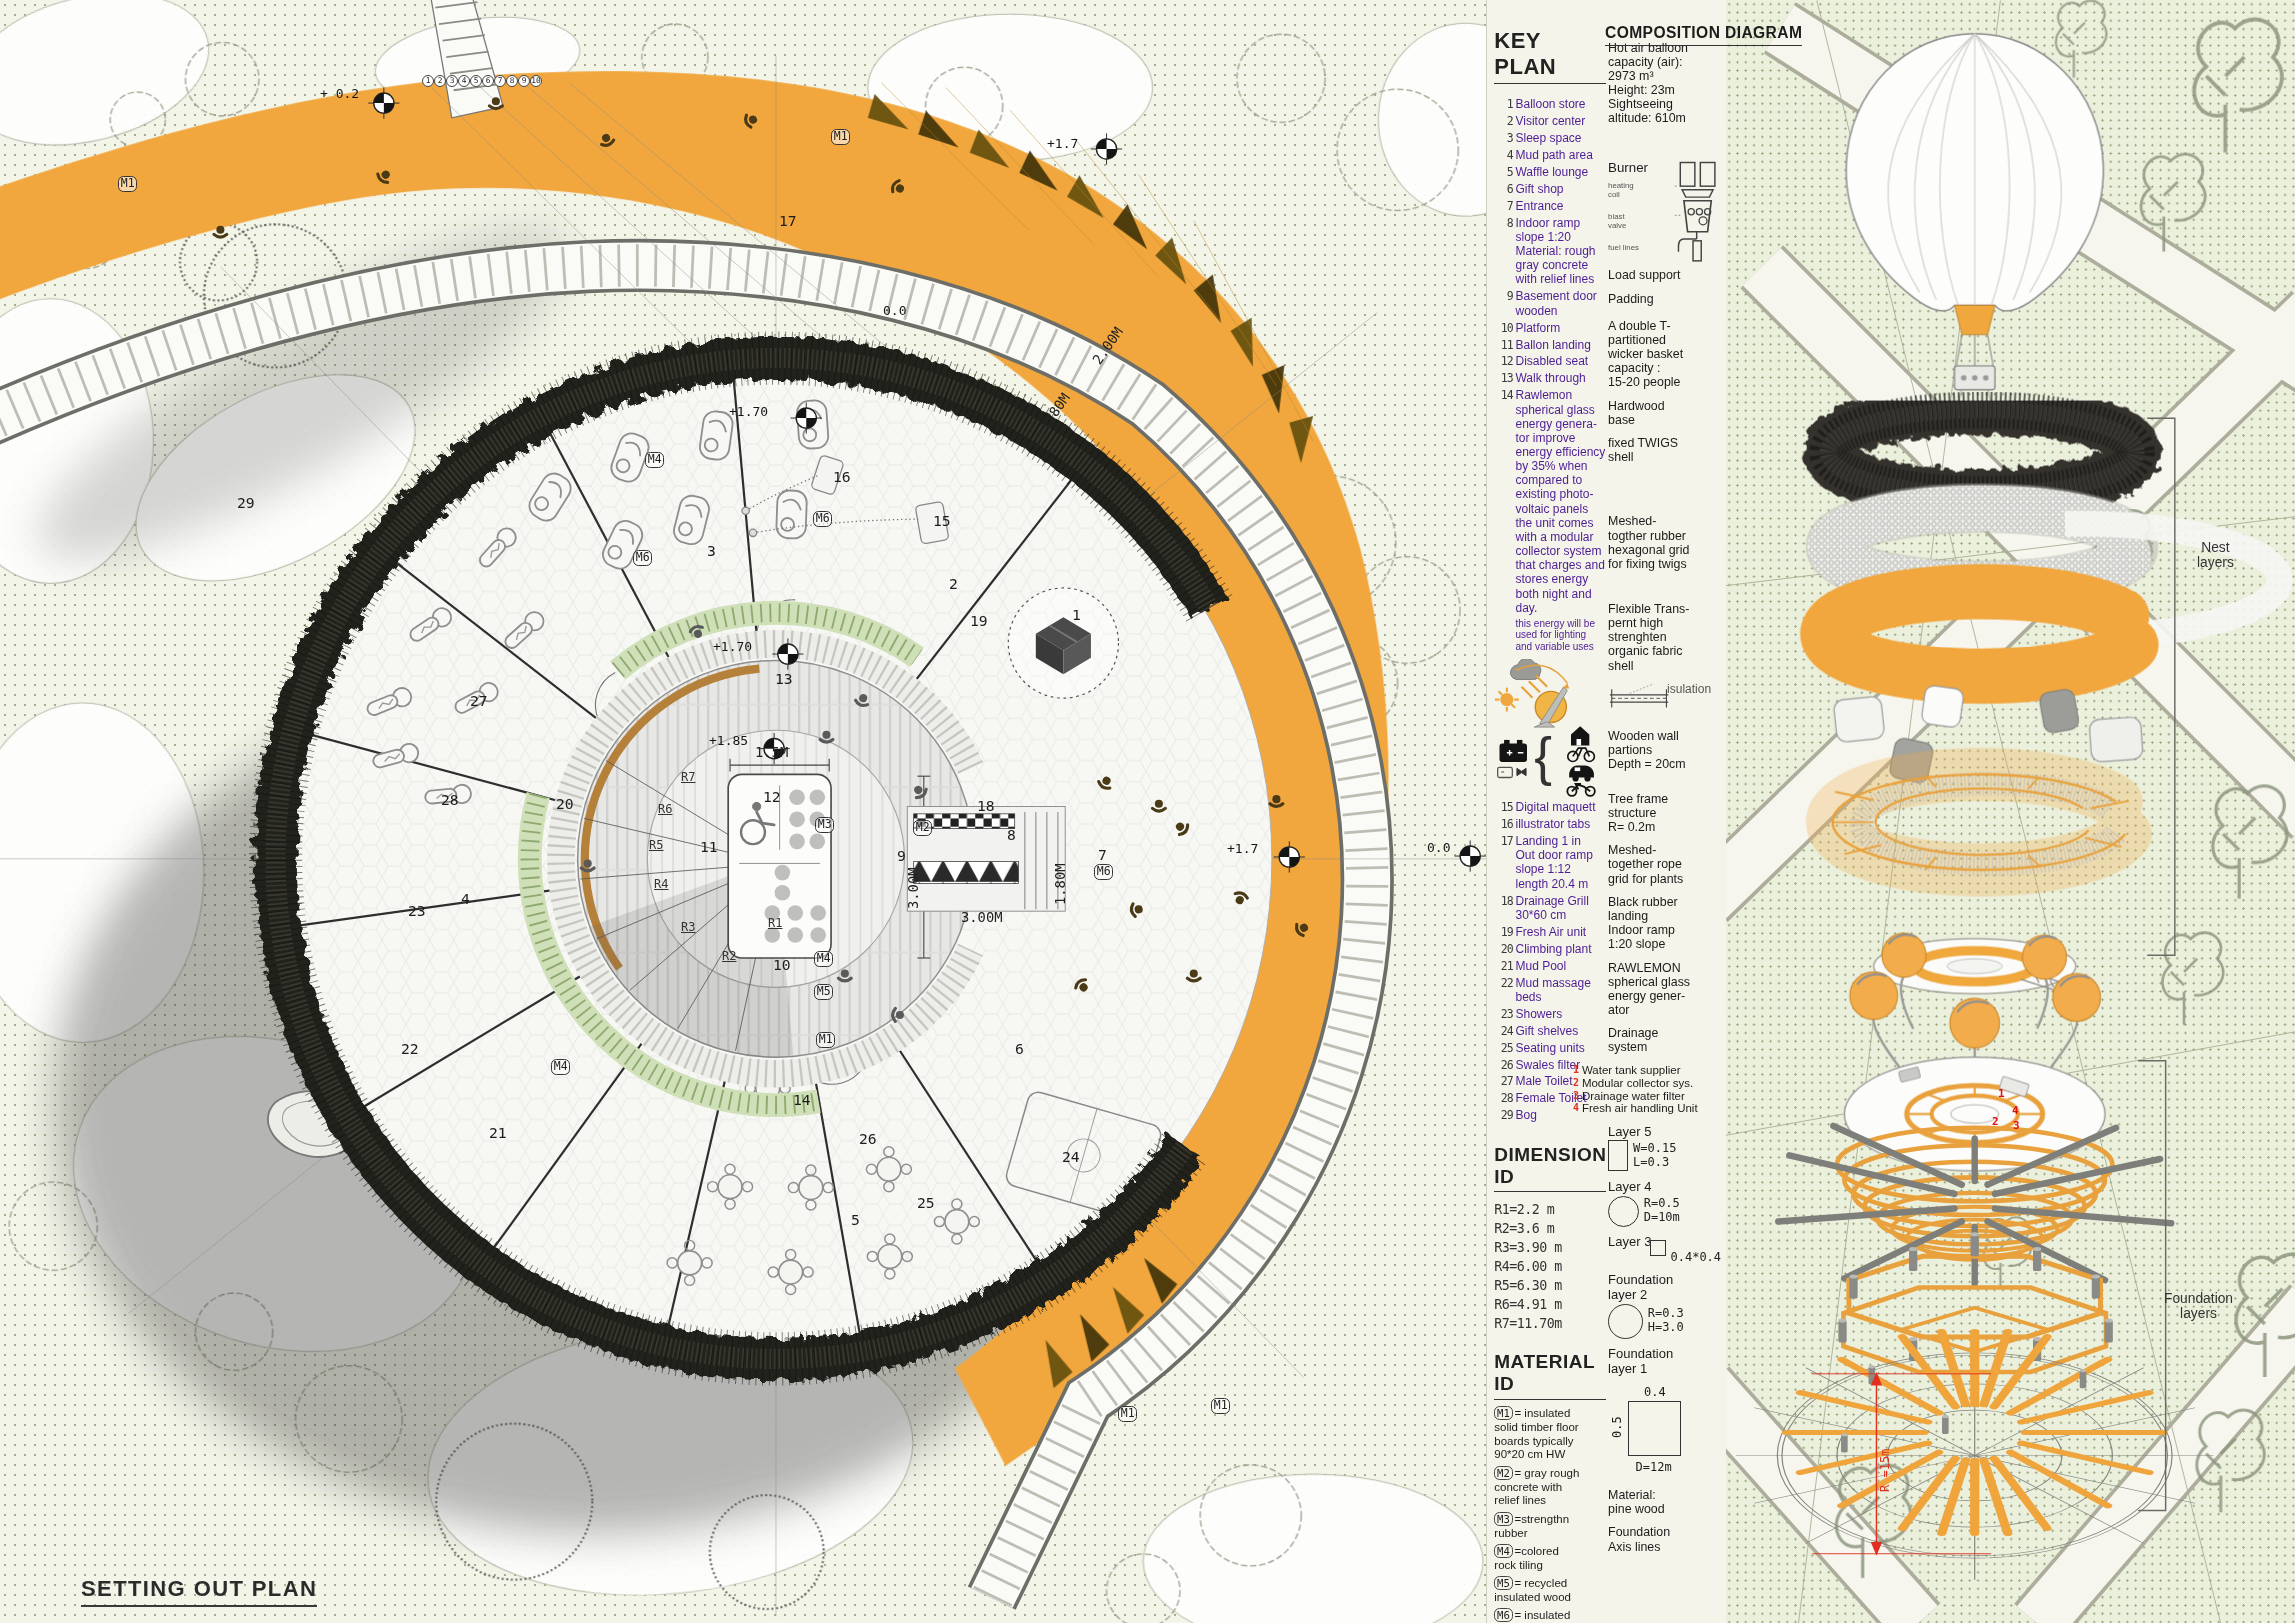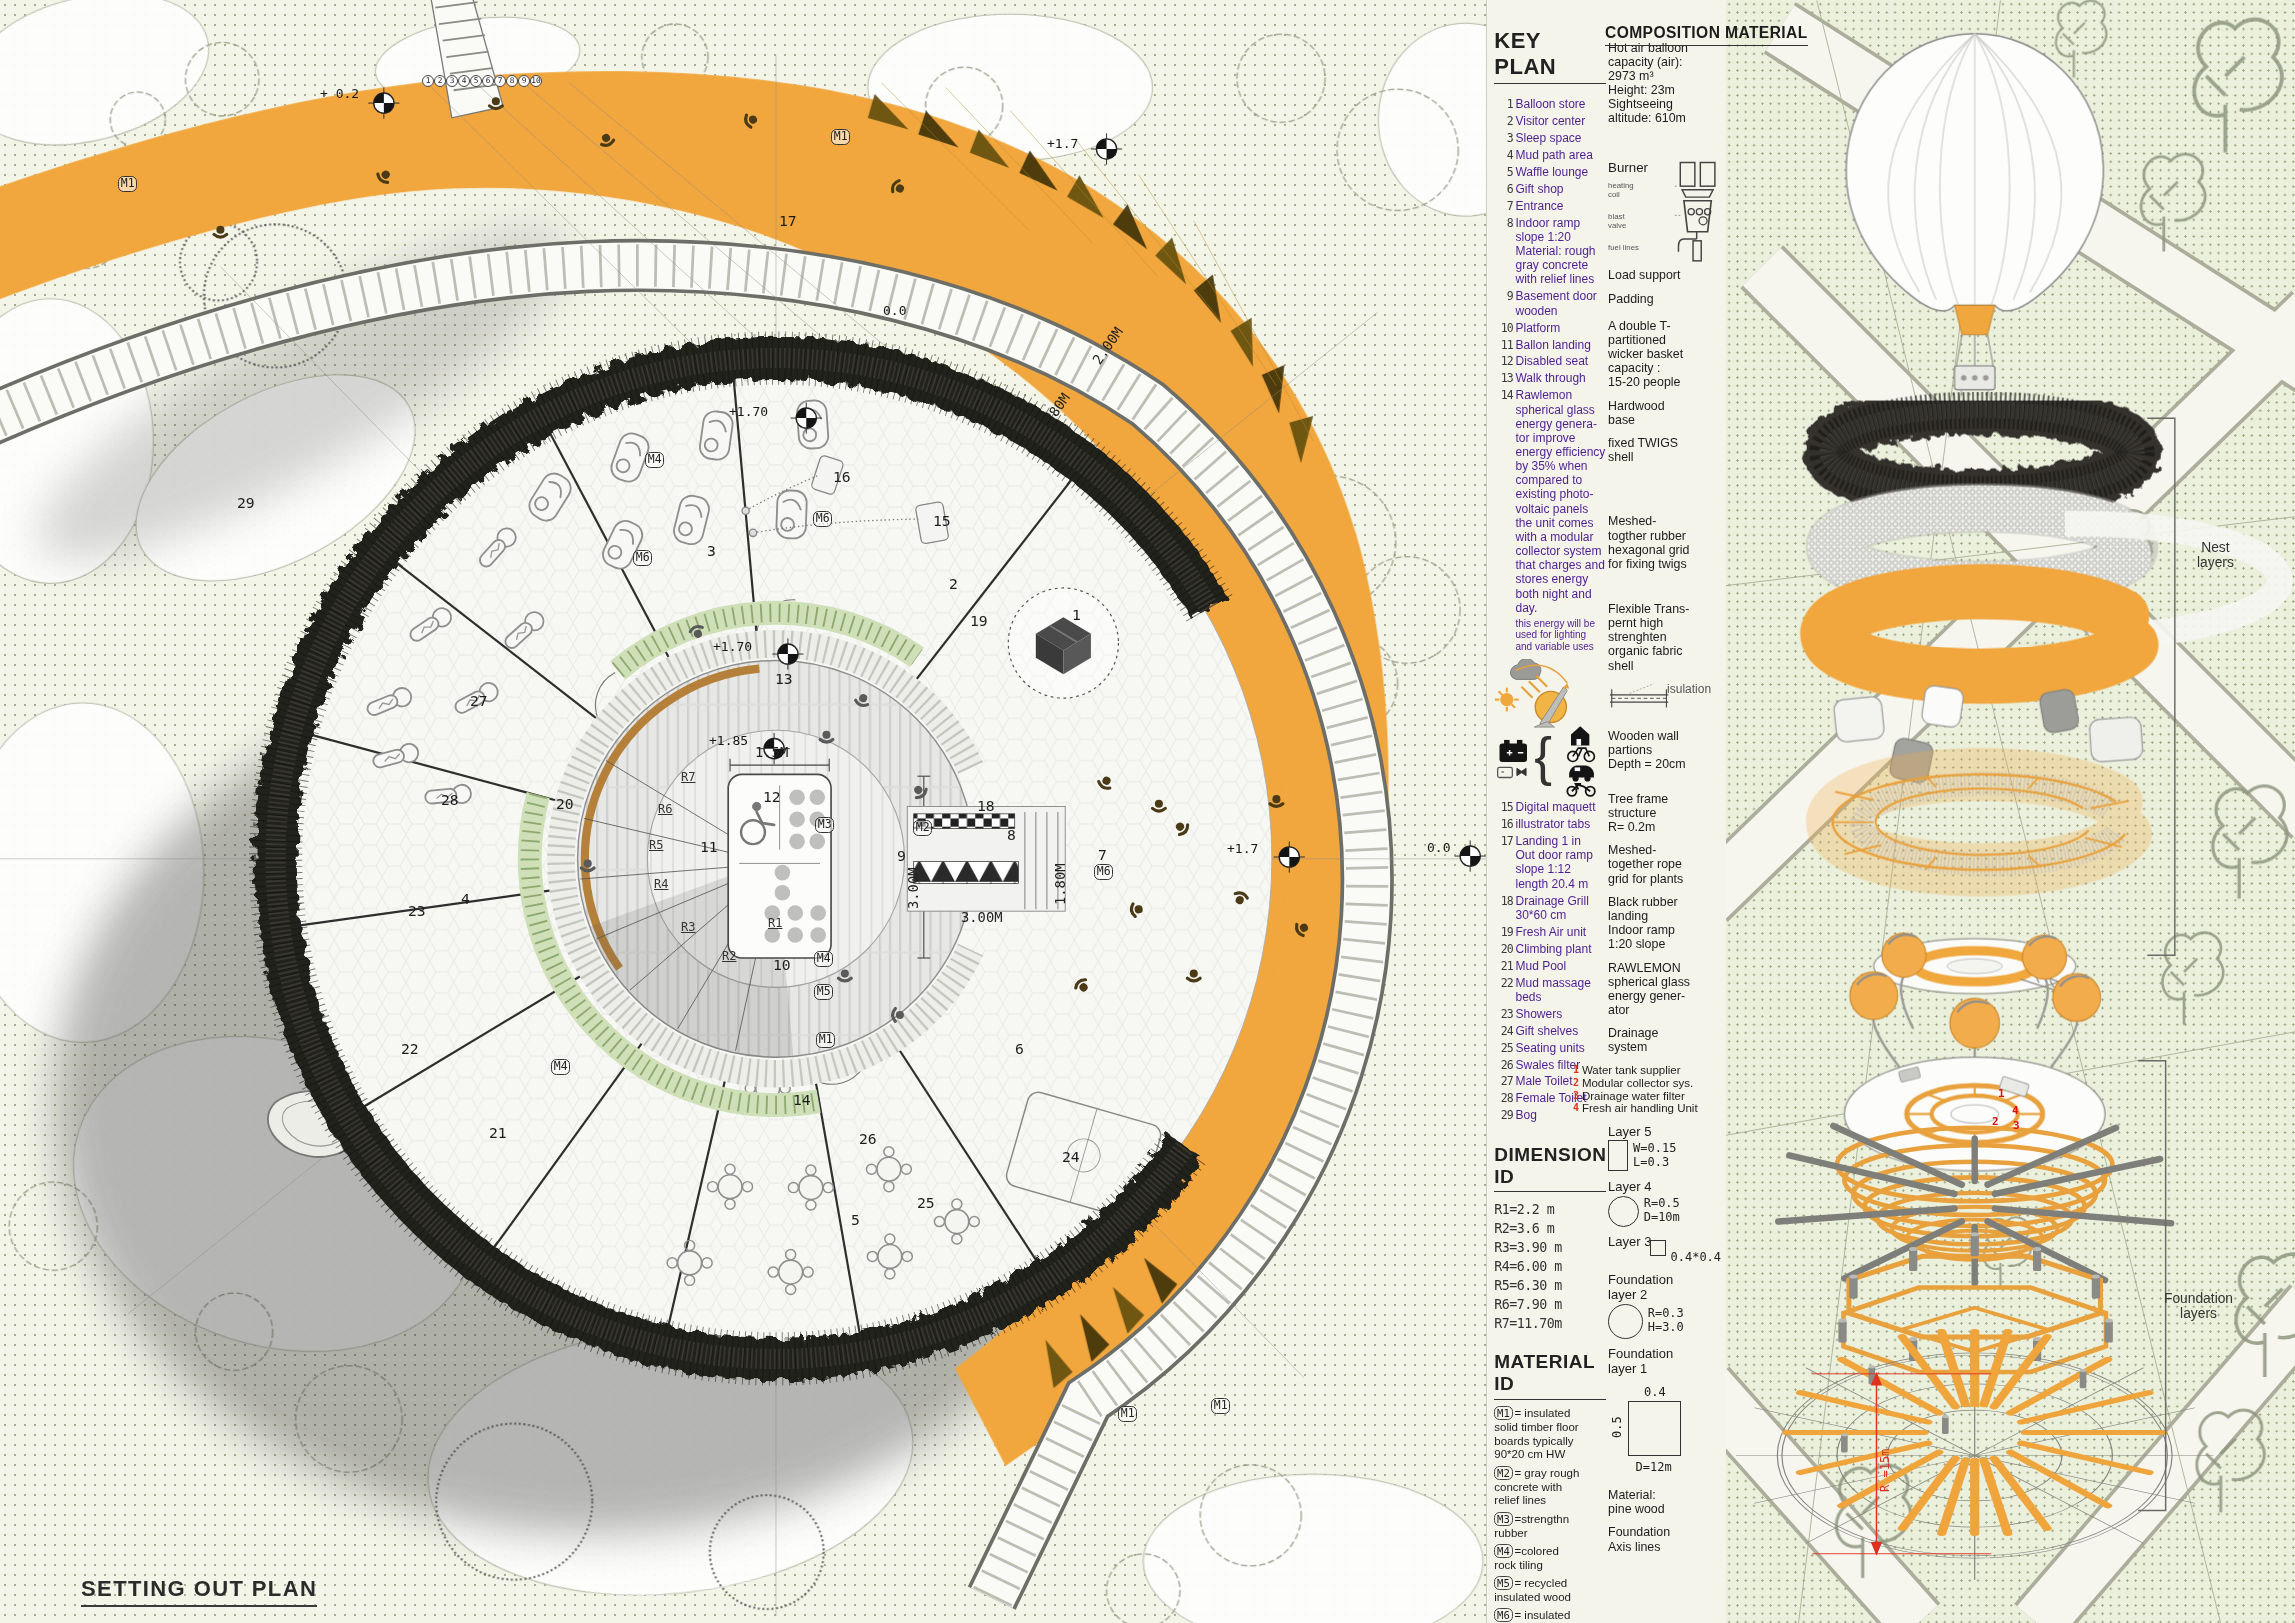--- a/index.html
+++ b/index.html
@@ -533,21 +533,21 @@
           <span class="pl-ax" style="left: 494px; top: 75px;">7</span>
           <span class="pl-ax" style="left: 506px; top: 75px;">8</span>
           <span class="pl-ax" style="left: 518px; top: 75px;">9</span>
           <span class="pl-ax" style="left: 530px; top: 75px;">10</span>
         </div>
       <span class="plan-title">SETTING OUT PLAN</span>
     </div>
   </div>
 
   <div class="legend">
-    <div class="comp-head">COMPOSITION MATERIAL</div>
+    <div class="comp-head">COMPOSITION DIAGRAM</div>
     <div class="leg-cols">
 
       <div class="kcol">
         <h2 class="leg-h">KEY PLAN</h2>
         <div>
             <div class="k-item">
             <span class="k-num">1</span>
             <span class="k-label">Balloon store</span>
           </div>
             <div class="k-item">
@@ -751,21 +751,21 @@
             <span class="k-label">Bog</span>
           </div>
           </div>
         <h2 class="leg-h leg-h2">DIMENSION ID</h2>
         <div>
             <div class="dim-row">R1=2.2  m</div>
             <div class="dim-row">R2=3.6  m</div>
             <div class="dim-row">R3=3.90 m</div>
             <div class="dim-row">R4=6.00 m</div>
             <div class="dim-row">R5=6.30 m</div>
-            <div class="dim-row">R6=7.90 m</div>
+            <div class="dim-row">R6=4.91 m</div>
             <div class="dim-row">R7=11.70m</div>
           </div>
         <h2 class="leg-h leg-h2">MATERIAL ID</h2>
         <div>
             <div class="mid-item"><span class="mid-code">M1</span><span>= insulated
 solid timber floor
 boards typically
 90*20 cm HW</span></div>
             <div class="mid-item"><span class="mid-code">M2</span><span>= gray rough
 concrete with

